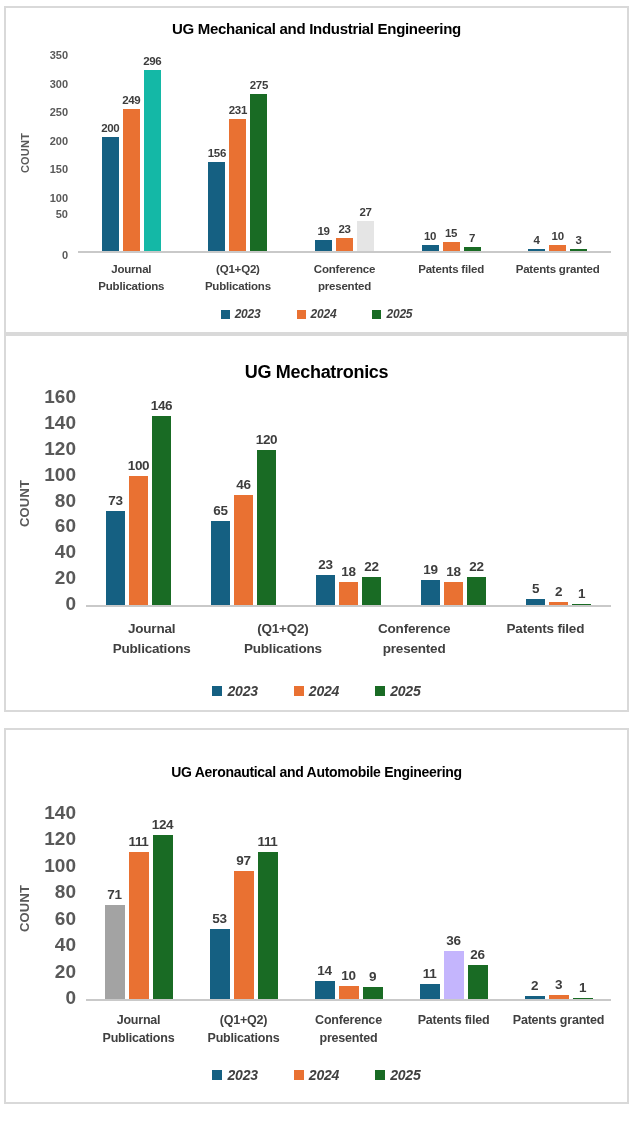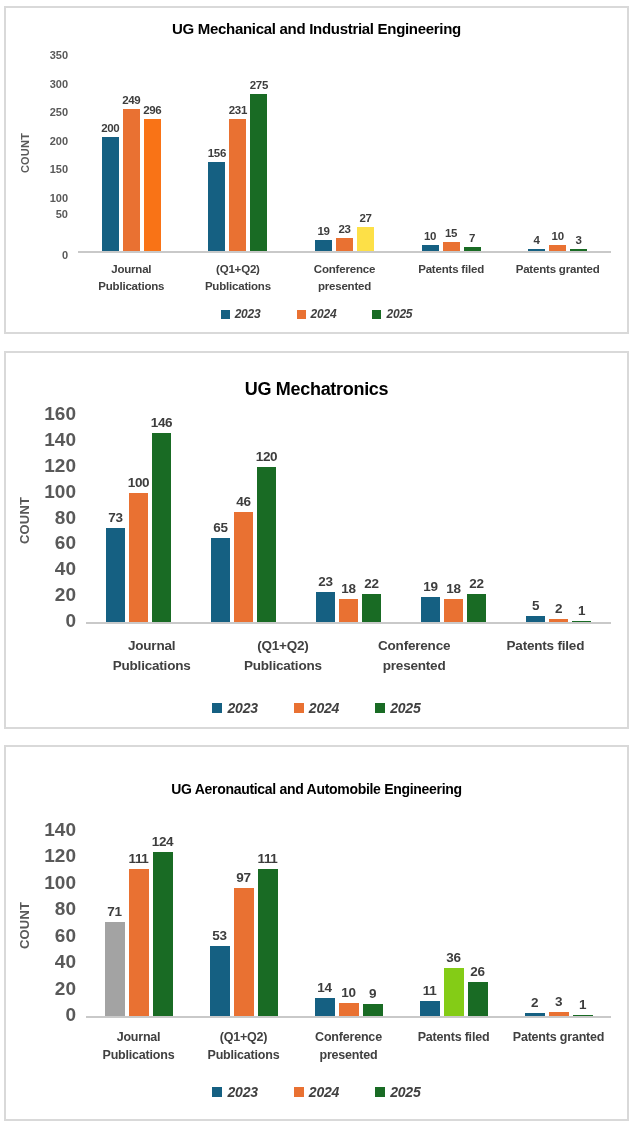--- a/index.html
+++ b/index.html
@@ -9,21 +9,21 @@
     font-family: "Liberation Sans", "DejaVu Sans", sans-serif;
     overflow: hidden;
   }
   .chart-panel {
     background: #ffffff;
     border: 2px solid #D9D9D9;
     margin: 0 3px 0 4px;
     position: relative;
   }
   .panel-0 { margin-top: 6px;  height: 328px; }
-  .panel-1 { margin-top: 17px; height: 378px; }
+  .panel-1 { height: 378px; }
   .panel-2 { margin-top: 16px; height: 376px; }
 
   .chart-title {
     text-align: center;
     font-weight: 700;
     color: #000000;
     letter-spacing: -0.3px;
   }
   .c0 .chart-title { font-size: 15px; margin-top: 12px; }
   .c1 .chart-title { font-size: 18px; margin-top: 26px; }
@@ -174,21 +174,21 @@
     <div class="plot-col">
       <div class="plot">
           <div class="slot">
             <div class="group">
               <div class="barcol" style="height: 114.286px; background: rgb(21, 96, 130);">
                 <span class="val">200</span>
               </div>
               <div class="barcol" style="height: 142.286px; background: rgb(233, 113, 50);">
                 <span class="val">249</span>
               </div>
-              <div class="barcol" style="height: 132px; background: #f97316;">
+              <div class="barcol" style="height: 181px; background: #14b8a6;">
                 <span class="val">296</span>
               </div>
             </div>
           </div>
           <div class="slot">
             <div class="group">
               <div class="barcol" style="height: 89.1429px; background: rgb(21, 96, 130);">
                 <span class="val">156</span>
               </div>
               <div class="barcol" style="height: 132px; background: rgb(233, 113, 50);">
@@ -200,21 +200,21 @@
             </div>
           </div>
           <div class="slot">
             <div class="group">
               <div class="barcol" style="height: 10.8571px; background: rgb(21, 96, 130);">
                 <span class="val">19</span>
               </div>
               <div class="barcol" style="height: 13.1429px; background: rgb(233, 113, 50);">
                 <span class="val">23</span>
               </div>
-              <div class="barcol" style="height: 24px; background: #fde047;">
+              <div class="barcol" style="height: 30px; background: #e5e5e5;">
                 <span class="val">27</span>
               </div>
             </div>
           </div>
           <div class="slot">
             <div class="group">
               <div class="barcol" style="height: 5.71429px; background: rgb(21, 96, 130);">
                 <span class="val">10</span>
               </div>
               <div class="barcol" style="height: 8.57143px; background: rgb(233, 113, 50);">
@@ -434,21 +434,21 @@
               <div class="barcol" style="height: 11.8929px; background: rgb(25, 107, 36);">
                 <span class="val">9</span>
               </div>
             </div>
           </div>
           <div class="slot">
             <div class="group">
               <div class="barcol" style="height: 14.5357px; background: rgb(21, 96, 130);">
                 <span class="val">11</span>
               </div>
-              <div class="barcol" style="height: 47.5714px; background: #84cc16;">
+              <div class="barcol" style="height: 47.5714px; background: #c4b5fd;">
                 <span class="val">36</span>
               </div>
               <div class="barcol" style="height: 34.3571px; background: rgb(25, 107, 36);">
                 <span class="val">26</span>
               </div>
             </div>
           </div>
           <div class="slot">
             <div class="group">
               <div class="barcol" style="height: 2.64286px; background: rgb(21, 96, 130);">

